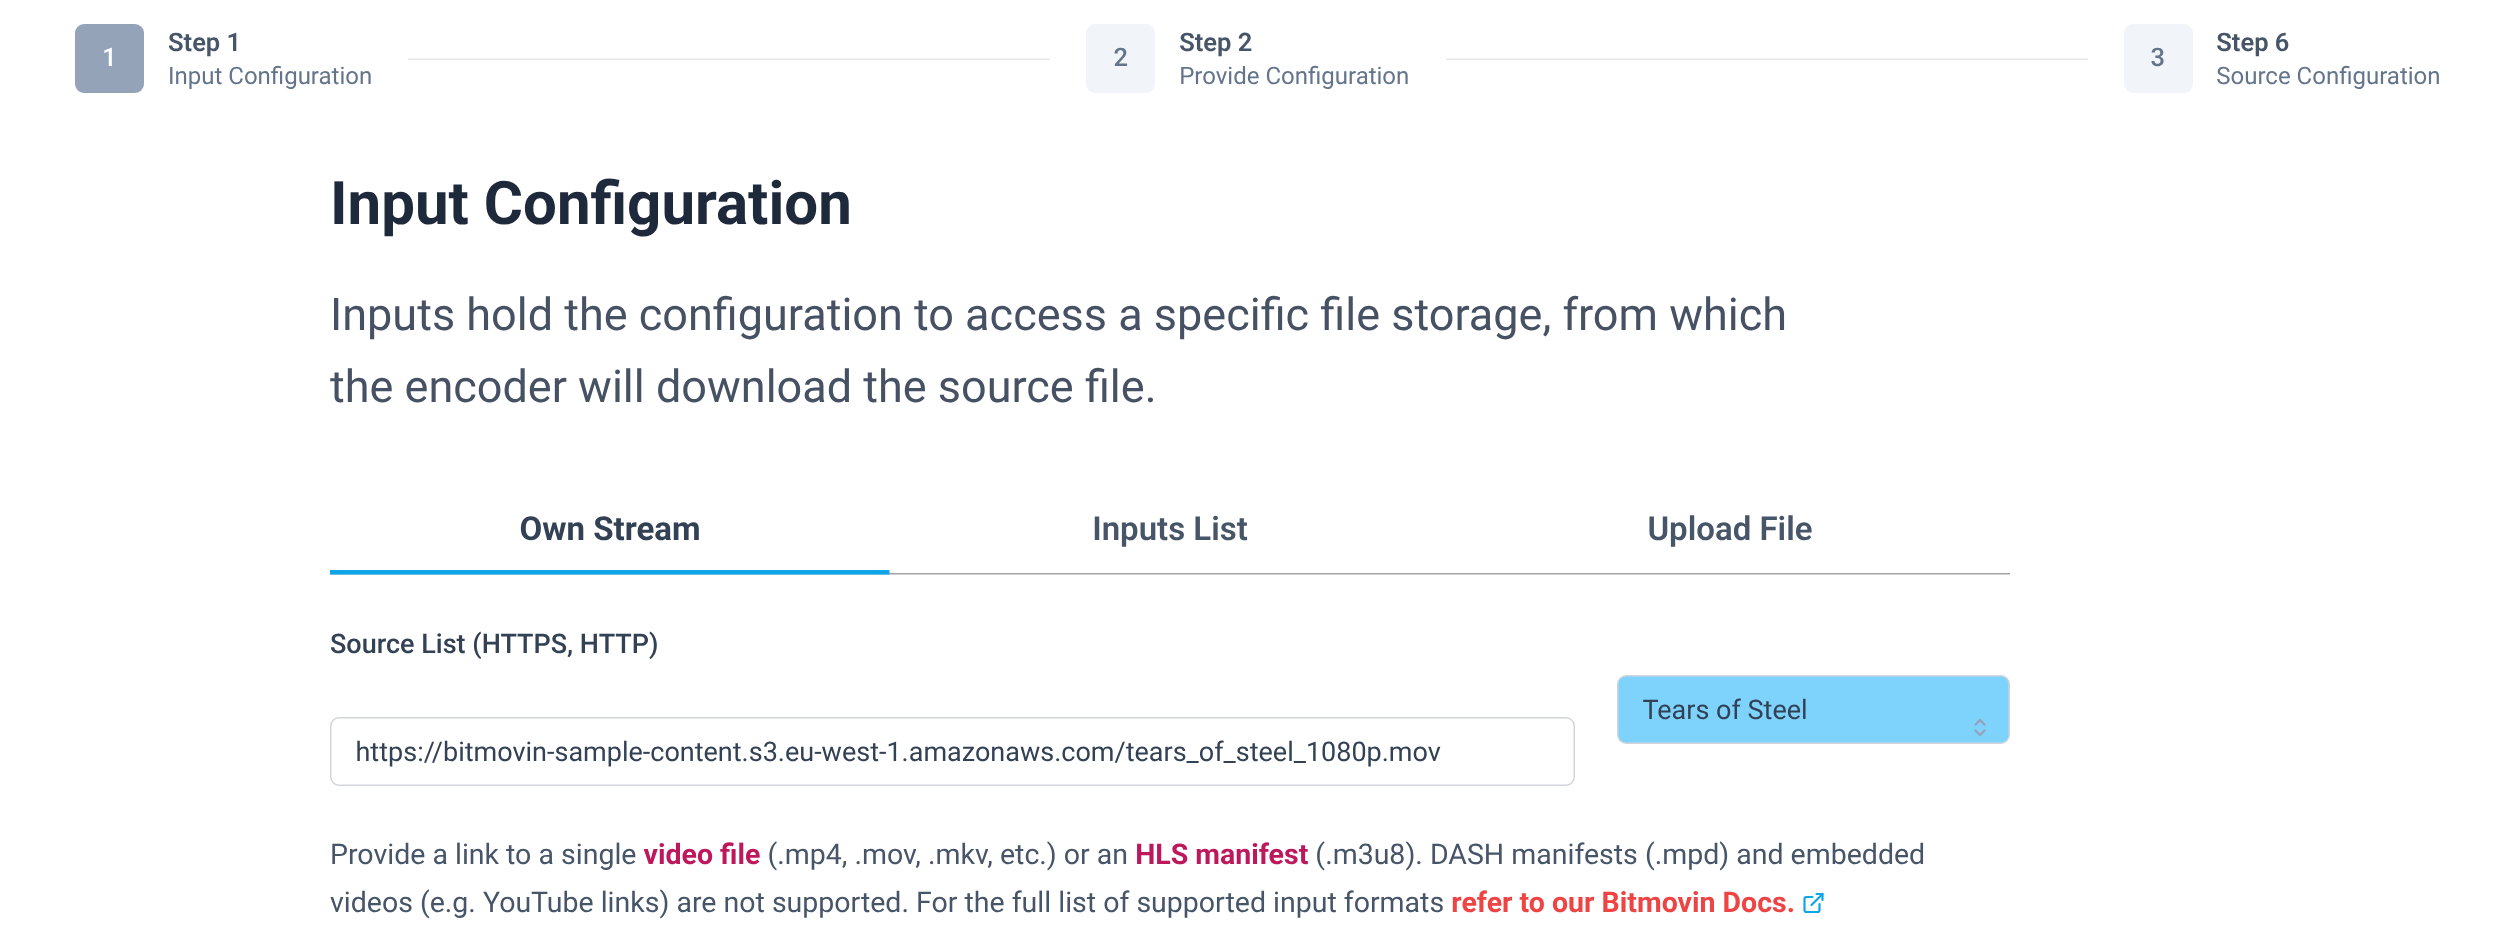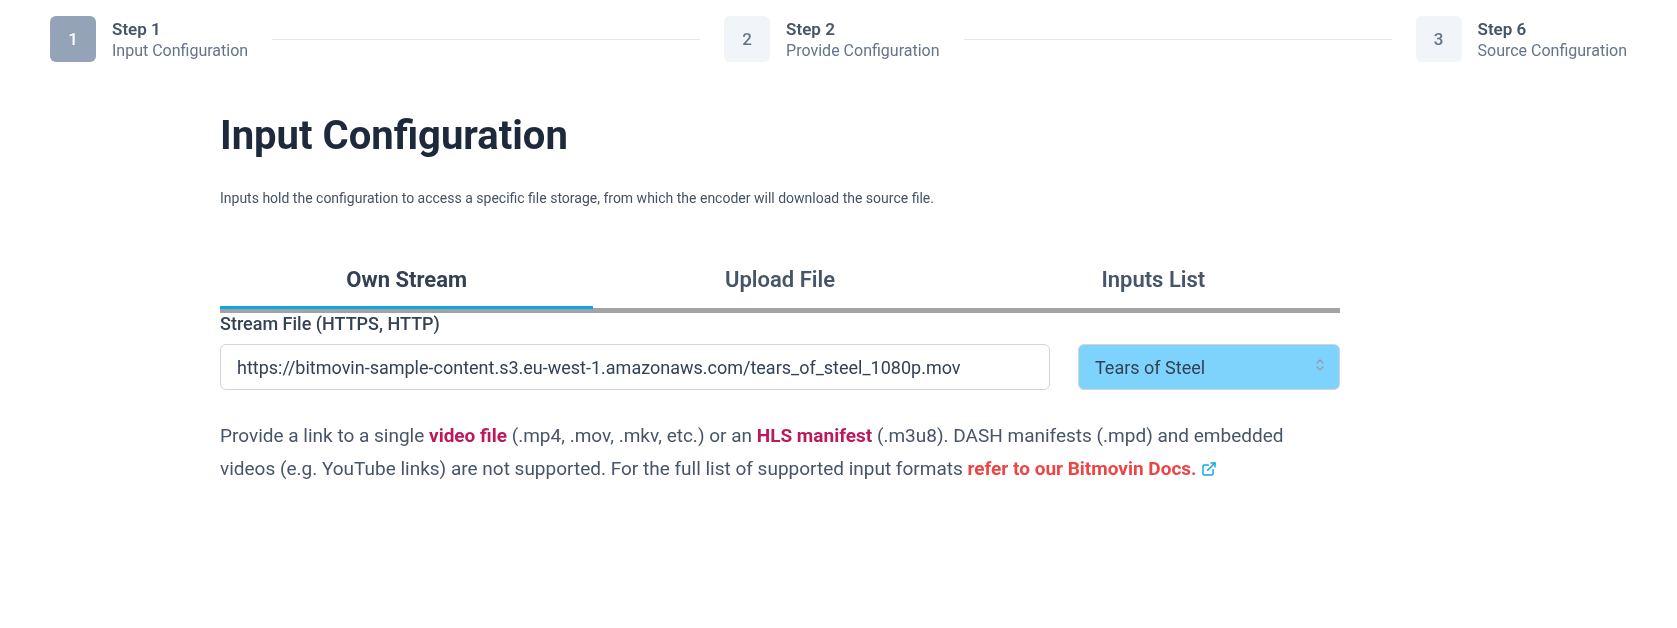--- a/index.html
+++ b/index.html
@@ -69,30 +69,31 @@
       max-width: 1120px;
       margin-left: 170px;
     }
     .page-title {
       font-size: 40px;
       font-weight: 700;
       color: #1e293b;
       margin-bottom: 28px;
     }
     .page-description {
-      font-size: 14px;
+      font-size: 30px;
       line-height: 1.6;
       color: #465264;
       margin-bottom: 44px;
       max-width: 1010px;
     }
     
     .tabs {
       display: flex;
-      border-bottom: 5px solid #a3a3a3;
+      border-bottom: 1px solid #a3a3a3;
+      margin-bottom: 36px;
     }
     .tab {
       flex: 1;
       text-align: center;
       padding: 14px 0;
       font-size: 22px;
       font-weight: 600;
       color: #475569;
       cursor: pointer;
       border-bottom: 3px solid transparent;
@@ -119,20 +120,21 @@
     .text-input {
       flex: 1;
       height: 46px;
       border: 1px solid #d1d5db;
       border-radius: 6px;
       padding: 16px 16px;
       font-size: 18px;
       color: #334155;
       font-family: inherit;
       background: #ffffff;
+      margin-top: 28px;
     }
     .select-wrap {
       position: relative;
       width: 262px;
       flex-shrink: 0;
     }
     .select {
       width: 100%;
       height: 46px;
       border: 1px solid #d1d5db;
@@ -205,25 +207,25 @@
     </div>
   </div>
 </div>
 
 <div class="main">
   <h1 class="page-title">Input Configuration</h1>
   <p class="page-description">Inputs hold the configuration to access a specific file storage, from which the encoder will download the source file.</p>
 
   <div class="tabs">
     <div class="tab active">Own Stream</div>
+    <div class="tab">Inputs List</div>
     <div class="tab">Upload File</div>
-    <div class="tab">Inputs List</div>
-  </div>
-
-  <div class="field-label">Stream File (HTTPS, HTTP)</div>
+  </div>
+
+  <div class="field-label">Source List (HTTPS, HTTP)</div>
   <div class="field-row">
     <input type="text" class="text-input" value="https://bitmovin-sample-content.s3.eu-west-1.amazonaws.com/tears_of_steel_1080p.mov" style="">
     <div class="select-wrap">
       <button class="select">Tears of Steel</button>
       <span class="select-icon">
         <svg width="12" height="16" viewBox="0 0 12 16" fill="none" stroke="currentColor" stroke-width="1.6" stroke-linecap="round" stroke-linejoin="round">
           <polyline points="3,6 6,3 9,6"></polyline>
           <polyline points="3,10 6,13 9,10"></polyline>
         </svg>
       </span>

